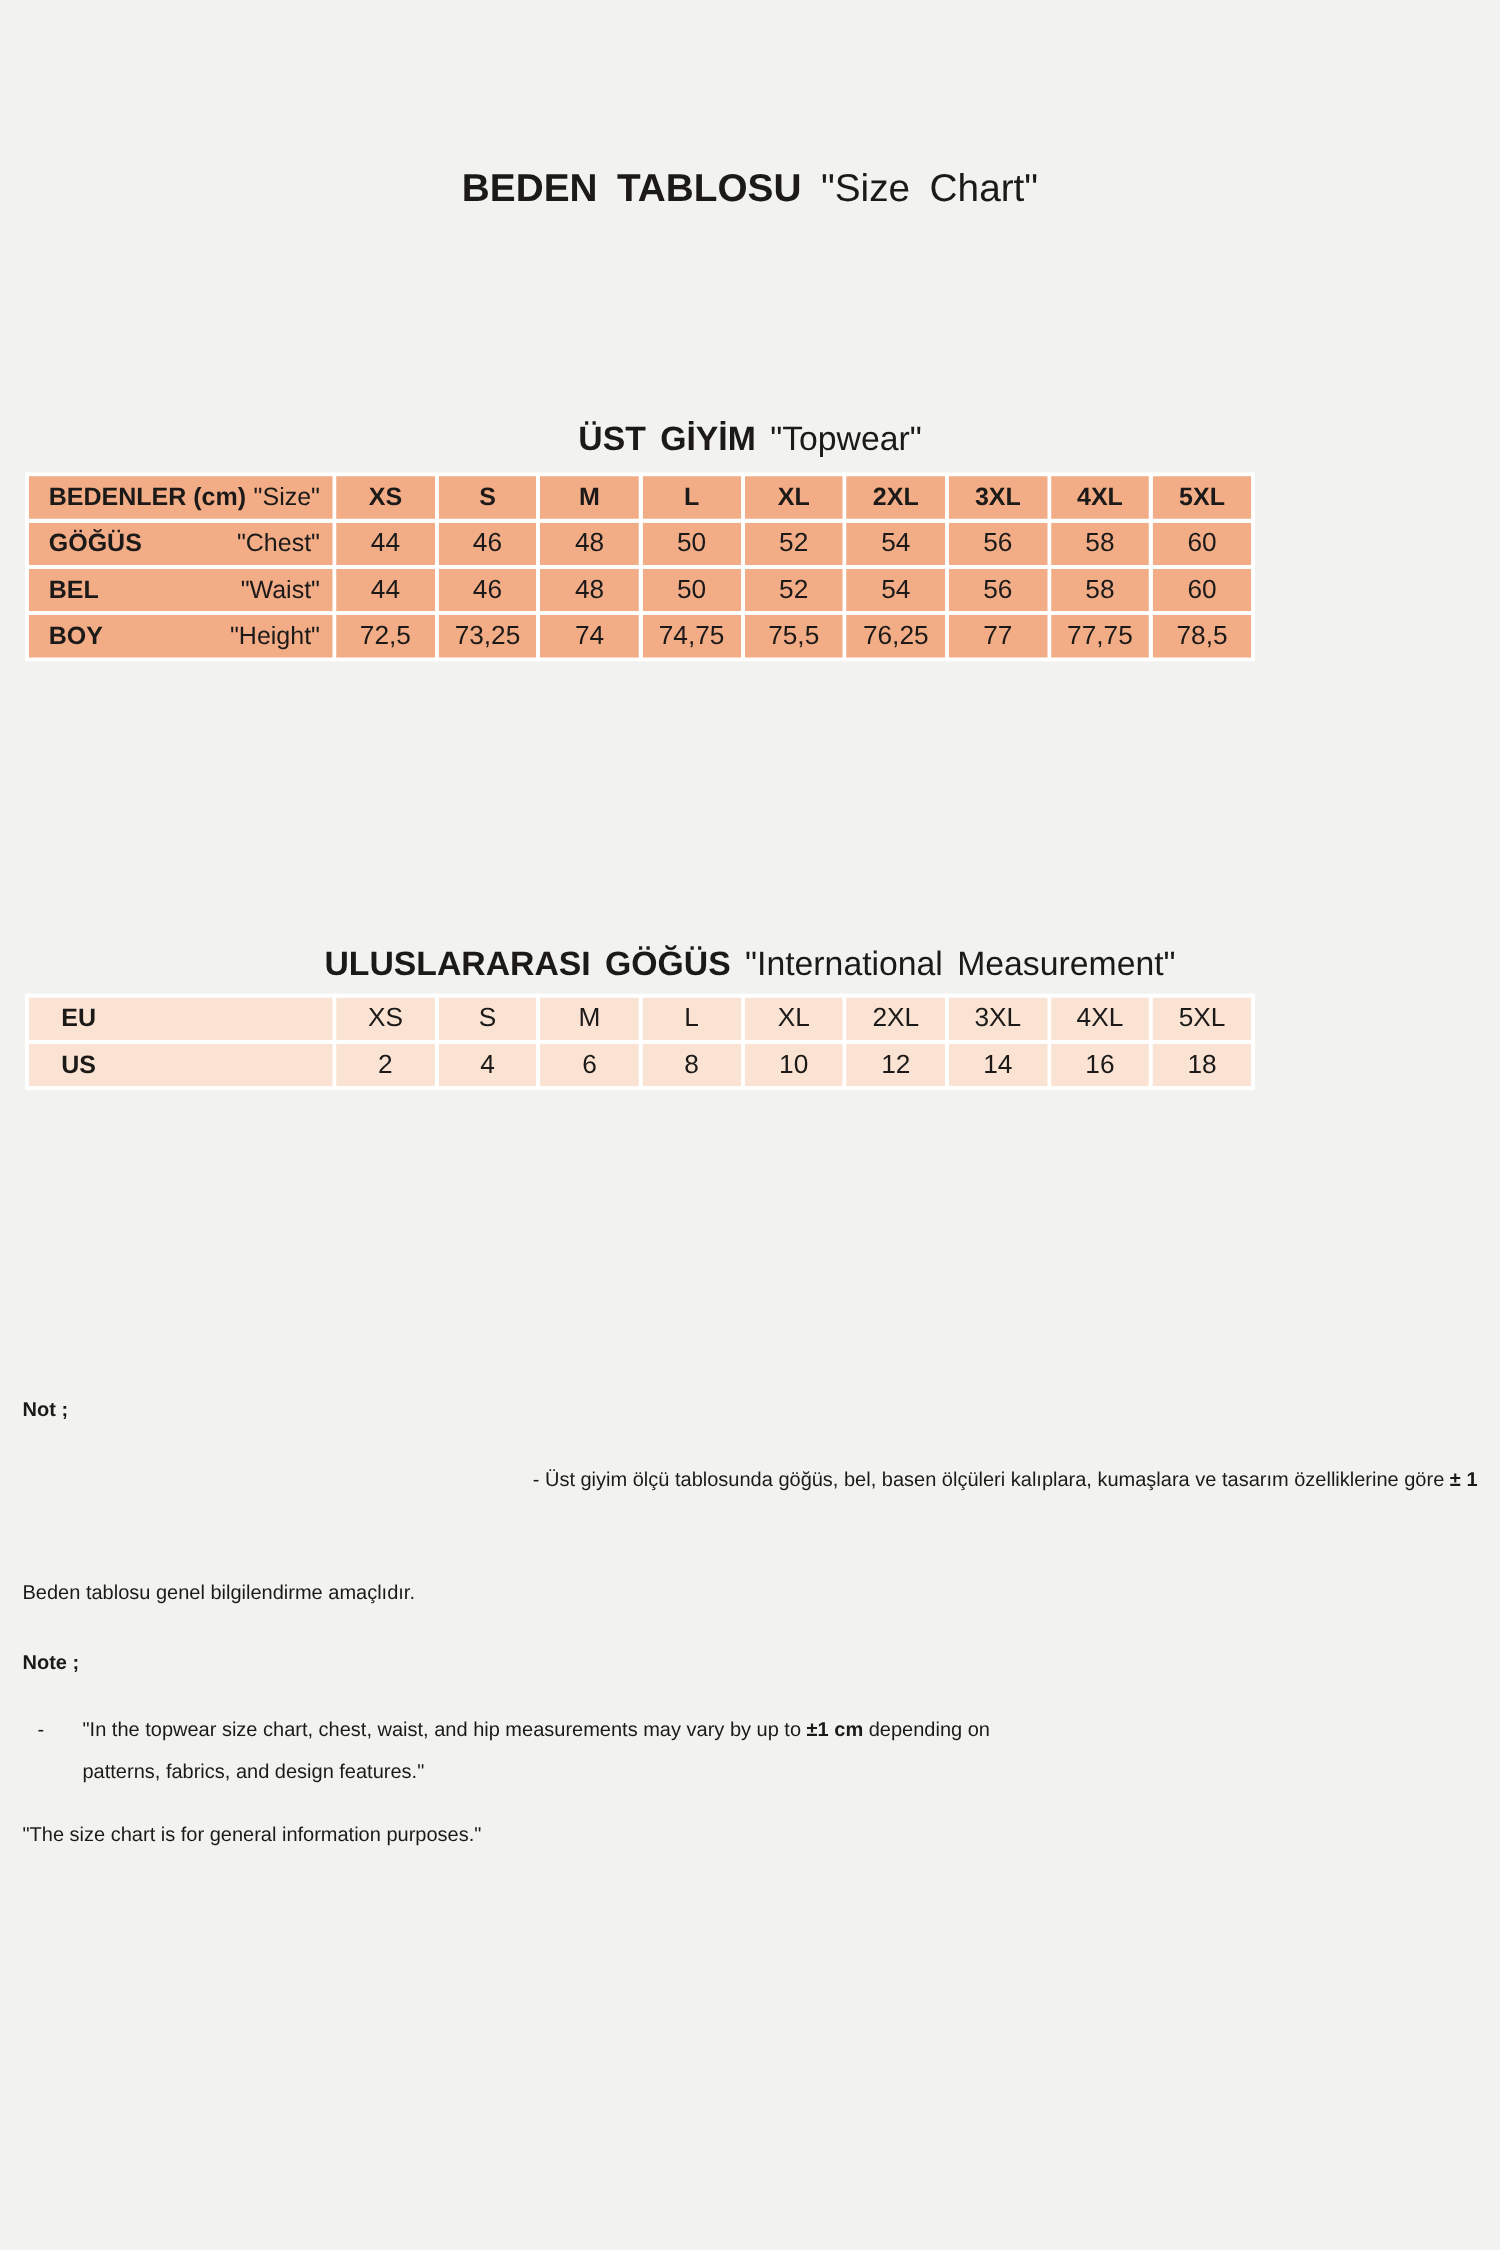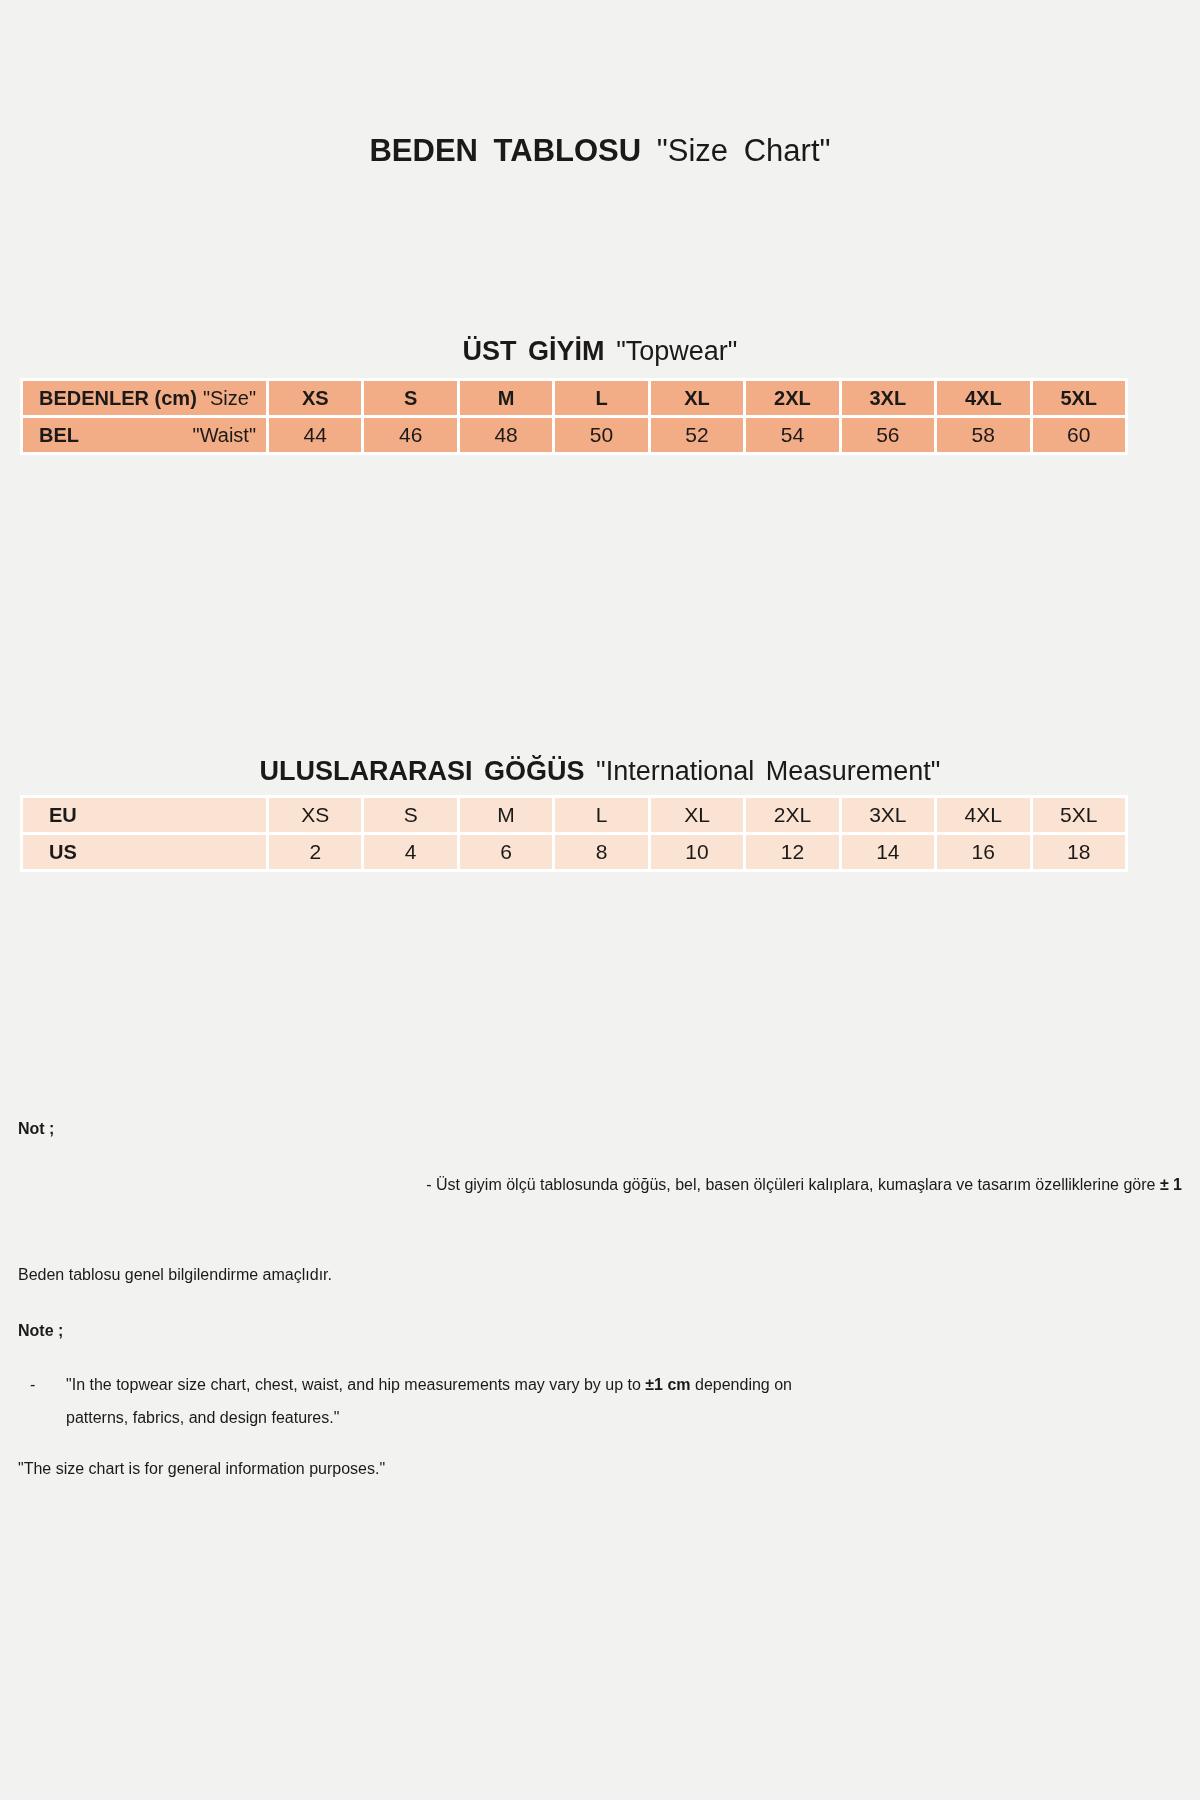--- a/index.html
+++ b/index.html
@@ -18,21 +18,21 @@
   .sec-head {
     position:absolute; left:0; width:100%;
     text-align:center; font-size:27px; word-spacing:4px;
   }
   #topwear-head { top:336px; }
   #intl-head    { top:756px; }
   .b { font-weight:bold; }
 
   
   table {
-    position:absolute; left:20px; width:1108px;
+    position:absolute; left:20px; width:984px;
     border-collapse:collapse; table-layout:fixed;
   }
   #topwear-table { top:378px; }
   #intl-table    { top:795px; }
   td {
     border:3px solid #ffffff; height:34px;
     text-align:center; vertical-align:middle;
     font-size:21px; padding:0; overflow:hidden; white-space:nowrap;
   }
   #topwear-table td { background:#f2ad87; }
@@ -102,34 +102,68 @@
       <td class="hdr">L</td>
       <td class="hdr">XL</td>
       <td class="hdr">2XL</td>
       <td class="hdr">3XL</td>
       <td class="hdr">4XL</td>
       <td class="hdr">5XL</td>
     </tr>
     <tr>
       <td>
         <div class="lblwrap">
-          <span class="lbl">BEL</span>
-          <span>"Waist"</span>
+          <span class="lbl">GÖĞÜS</span>
+          <span>"Chest"</span>
         </div>
       </td>
       <td>44</td>
       <td>46</td>
       <td>48</td>
       <td>50</td>
       <td>52</td>
       <td>54</td>
       <td>56</td>
       <td>58</td>
       <td>60</td>
     </tr>
+    <tr>
+      <td>
+        <div class="lblwrap">
+          <span class="lbl">BEL</span>
+          <span>"Waist"</span>
+        </div>
+      </td>
+      <td>44</td>
+      <td>46</td>
+      <td>48</td>
+      <td>50</td>
+      <td>52</td>
+      <td>54</td>
+      <td>56</td>
+      <td>58</td>
+      <td>60</td>
+    </tr>
+    <tr>
+      <td>
+        <div class="lblwrap">
+          <span class="lbl">BOY</span>
+          <span>"Height"</span>
+        </div>
+      </td>
+      <td>72,5</td>
+      <td>73,25</td>
+      <td>74</td>
+      <td>74,75</td>
+      <td>75,5</td>
+      <td>76,25</td>
+      <td>77</td>
+      <td>77,75</td>
+      <td>78,5</td>
+    </tr>
   </tbody>
     </table>
 
   <div class="sec-head" id="intl-head">
     <span class="b">ULUSLARARASI GÖĞÜS</span>
     <span>"International Measurement"</span>
   </div>
 
   <table id="intl-table">
     <colgroup>

